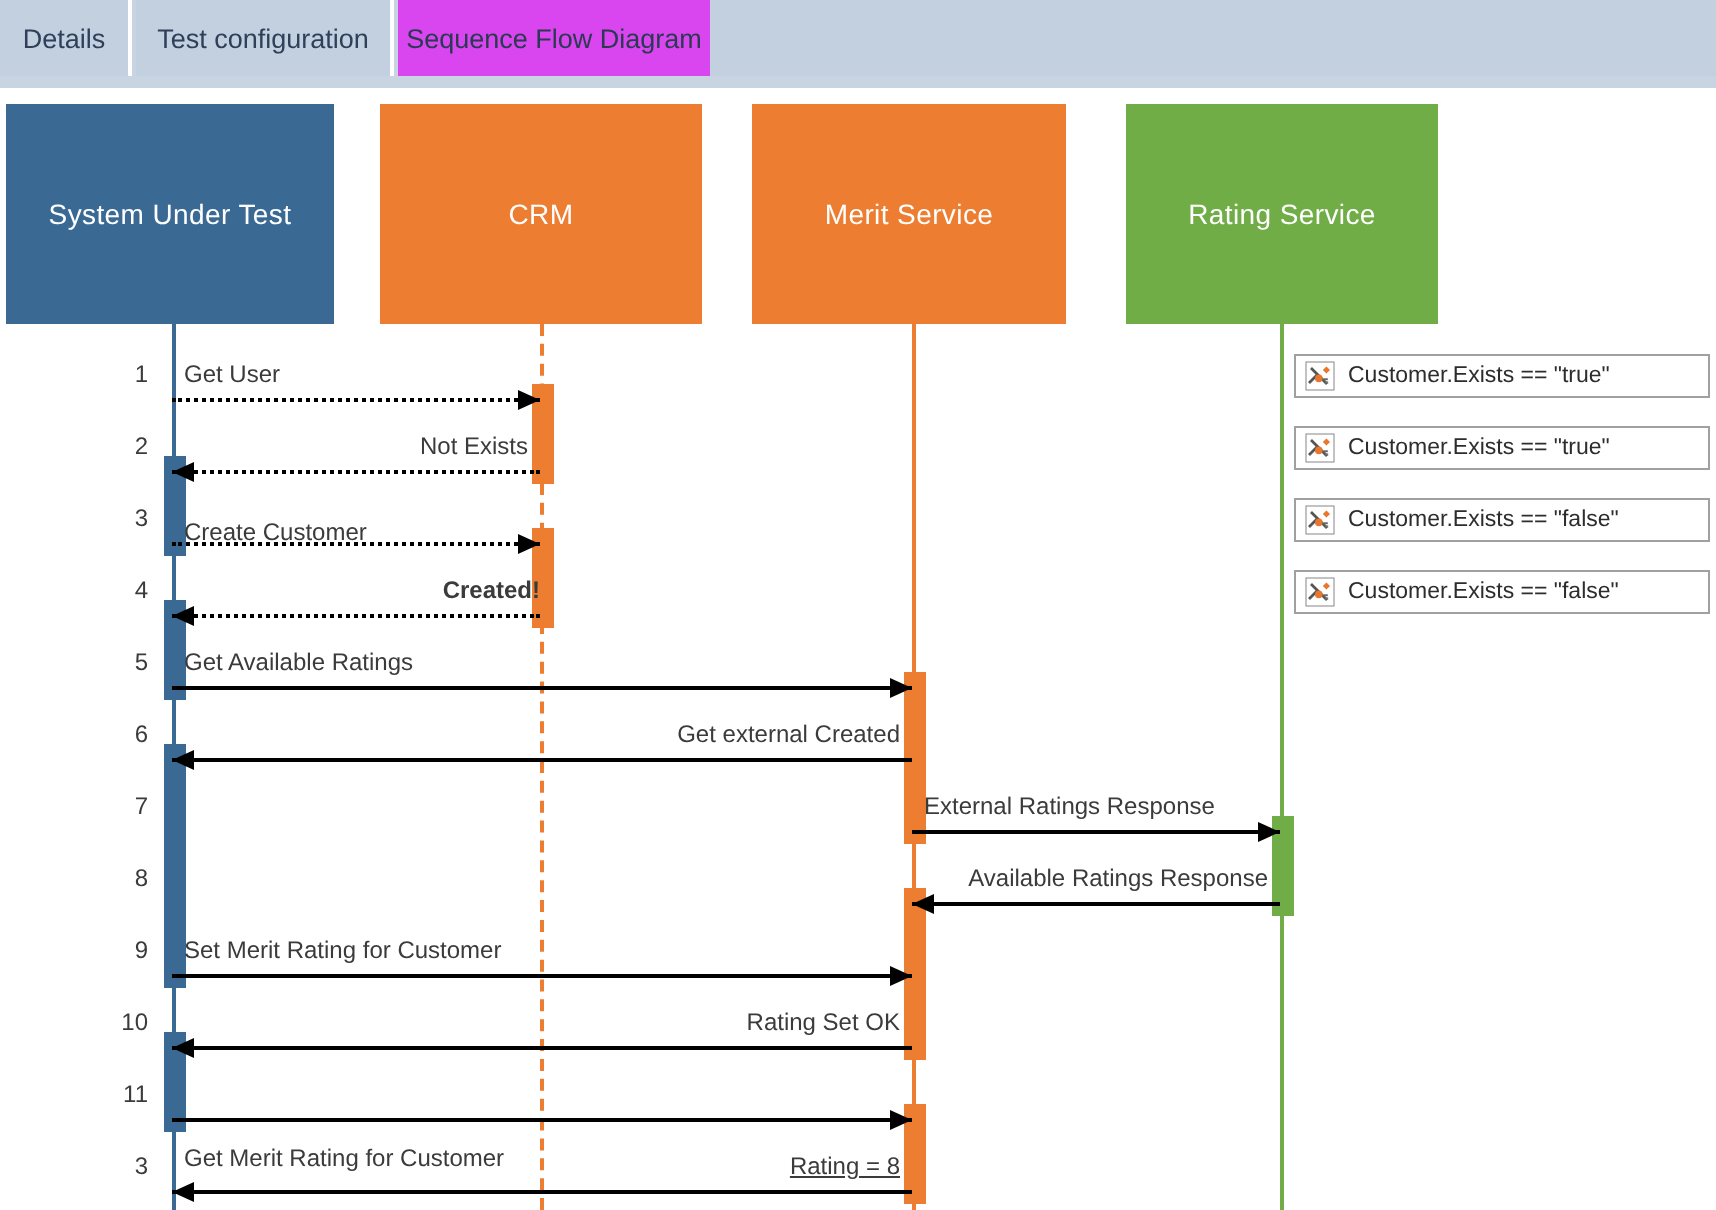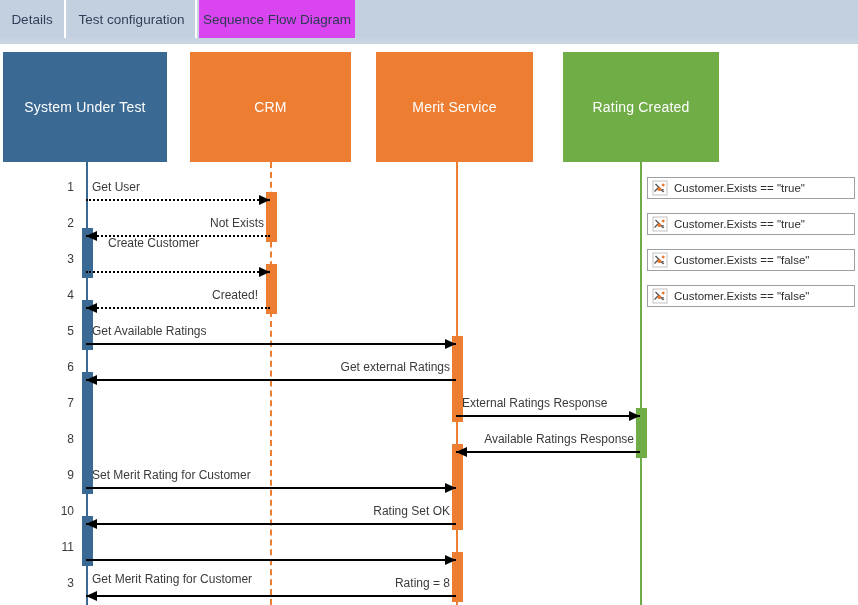--- a/index.html
+++ b/index.html
@@ -144,33 +144,33 @@
       <div class="msgline dotted" style="left: 86px; width: 184px; top: 155px;"></div>
       <div class="arrowhead right" style="top: 151px; left: 259px;"></div>
       <div class="msglabel" style="top: 136px; left: 92px;">Get User</div>
       <div class="rownum" style="left: 50px; top: 172px;">2</div>
       <div class="msgline dotted" style="left: 86px; width: 184px; top: 191px;"></div>
       <div class="arrowhead left" style="top: 187px; left: 86px;"></div>
       <div class="msglabel r" style="top: 172px; left: 86px; width: 178px;">Not Exists</div>
       <div class="rownum" style="left: 50px; top: 208px;">3</div>
       <div class="msgline dotted" style="left: 86px; width: 184px; top: 227px;"></div>
       <div class="arrowhead right" style="top: 223px; left: 259px;"></div>
-      <div class="msglabel" style="top: 192px; left: 92px; margin-left: 16px;">Create Customer</div>
+      <div class="msglabel" style="top: 215px; left: 92px;">Create Customer</div>
       <div class="rownum" style="left: 50px; top: 244px;">4</div>
       <div class="msgline dotted" style="left: 86px; width: 184px; top: 263px;"></div>
       <div class="arrowhead left" style="top: 259px; left: 86px;"></div>
-      <div class="msglabel r" style="top: 244px; left: 80px; width: 178px;">Created!</div>
+      <div class="msglabel r" style="top: 244px; left: 92px; width: 178px; font-weight: bold;">Created!</div>
       <div class="rownum" style="left: 50px; top: 280px;">5</div>
       <div class="msgline" style="left: 86px; width: 370px; top: 299px;"></div>
       <div class="arrowhead right" style="top: 295px; left: 445px;"></div>
       <div class="msglabel" style="top: 280px; left: 92px;">Get Available Ratings</div>
       <div class="rownum" style="left: 50px; top: 316px;">6</div>
       <div class="msgline" style="left: 86px; width: 370px; top: 335px;"></div>
       <div class="arrowhead left" style="top: 331px; left: 86px;"></div>
-      <div class="msglabel r" style="top: 316px; left: 86px; width: 364px;">Get external Ratings</div>
+      <div class="msglabel r" style="top: 316px; left: 86px; width: 364px;">Get external Created</div>
       <div class="rownum" style="left: 50px; top: 352px;">7</div>
       <div class="msgline" style="left: 456px; width: 184px; top: 371px;"></div>
       <div class="arrowhead right" style="top: 367px; left: 629px;"></div>
       <div class="msglabel" style="top: 352px; left: 462px;">External Ratings Response</div>
       <div class="rownum" style="left: 50px; top: 388px;">8</div>
       <div class="msgline" style="left: 456px; width: 184px; top: 407px;"></div>
       <div class="arrowhead left" style="top: 403px; left: 456px;"></div>
       <div class="msglabel r" style="top: 388px; left: 456px; width: 178px;">Available Ratings Response</div>
       <div class="rownum" style="left: 50px; top: 424px;">9</div>
       <div class="msgline" style="left: 86px; width: 370px; top: 443px;"></div>
@@ -180,34 +180,34 @@
       <div class="msgline" style="left: 86px; width: 370px; top: 479px;"></div>
       <div class="arrowhead left" style="top: 475px; left: 86px;"></div>
       <div class="msglabel r" style="top: 460px; left: 86px; width: 364px;">Rating Set OK</div>
       <div class="rownum" style="left: 50px; top: 496px;">11</div>
       <div class="msgline" style="left: 86px; width: 370px; top: 515px;"></div>
       <div class="arrowhead right" style="top: 511px; left: 445px;"></div>
       <div class="msglabel" style="top: 496px; left: 92px; margin-top: 32px;">Get Merit Rating for Customer</div>
       <div class="rownum" style="left: 50px; top: 532px;">3</div>
       <div class="msgline" style="left: 86px; width: 370px; top: 551px;"></div>
       <div class="arrowhead left" style="top: 547px; left: 86px;"></div>
-      <div class="msglabel r" style="top: 532px; left: 86px; width: 364px;">Rating = 8</div>
+      <div class="msglabel r" style="top: 532px; left: 86px; width: 364px; text-decoration: underline;">Rating = 8</div>
     </div>
   <div id="layer-heads">
       <div class="phead" style="left: 3px; width: 164px; background: rgb(58, 106, 148);">
         <span>System Under Test</span>
       </div>
       <div class="phead" style="left: 190px; width: 161px; background: rgb(237, 125, 49);">
         <span>CRM</span>
       </div>
       <div class="phead" style="left: 376px; width: 157px; background: rgb(237, 125, 49);">
         <span>Merit Service</span>
       </div>
       <div class="phead" style="left: 563px; width: 156px; background: rgb(112, 173, 71);">
-        <span>Rating Created</span>
+        <span>Rating Service</span>
       </div>
     </div>
   <div id="layer-annos">
       <div class="anno" style="top: 133px;">
         <span class="glyph"><svg width="16" height="16" viewBox="0 0 16 16">
             <rect x="1" y="1" width="14" height="14" fill="#ffffff" stroke="#9a9a9a" stroke-width="0.6"></rect>
             <path d="M2.5 11.5 L7 7 M3.5 4 L11.5 12" stroke="#555555" stroke-width="1.4" fill="none"></path>
             <path d="M11.2 3.2 L13 5 L11.2 6.8 L9.4 5 Z" fill="#E8762C"></path>
             <circle cx="7.4" cy="9.2" r="1.9" fill="#E8762C"></circle>
             <path d="M9.8 9.6 l2.1 0 M10.4 11.2 l1.7 0" stroke="#6b6b6b" stroke-width="1" fill="none"></path>

